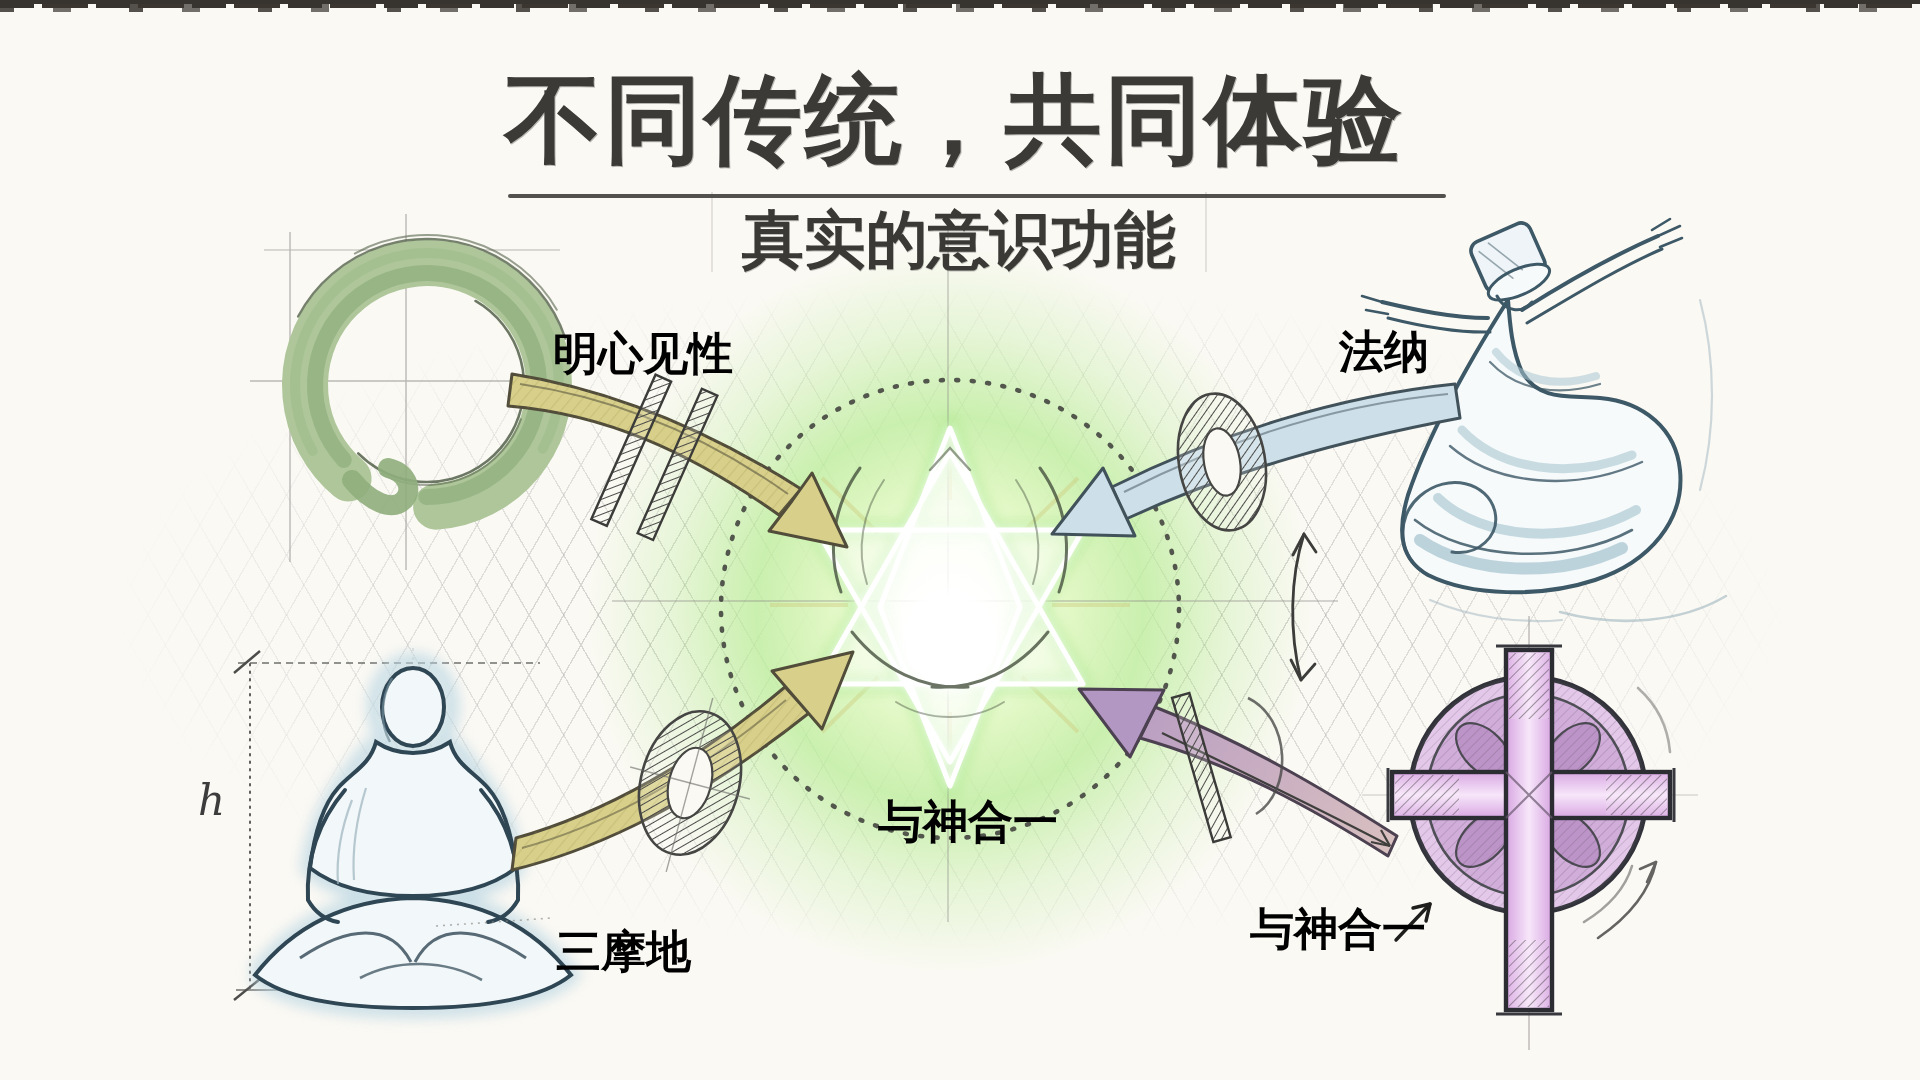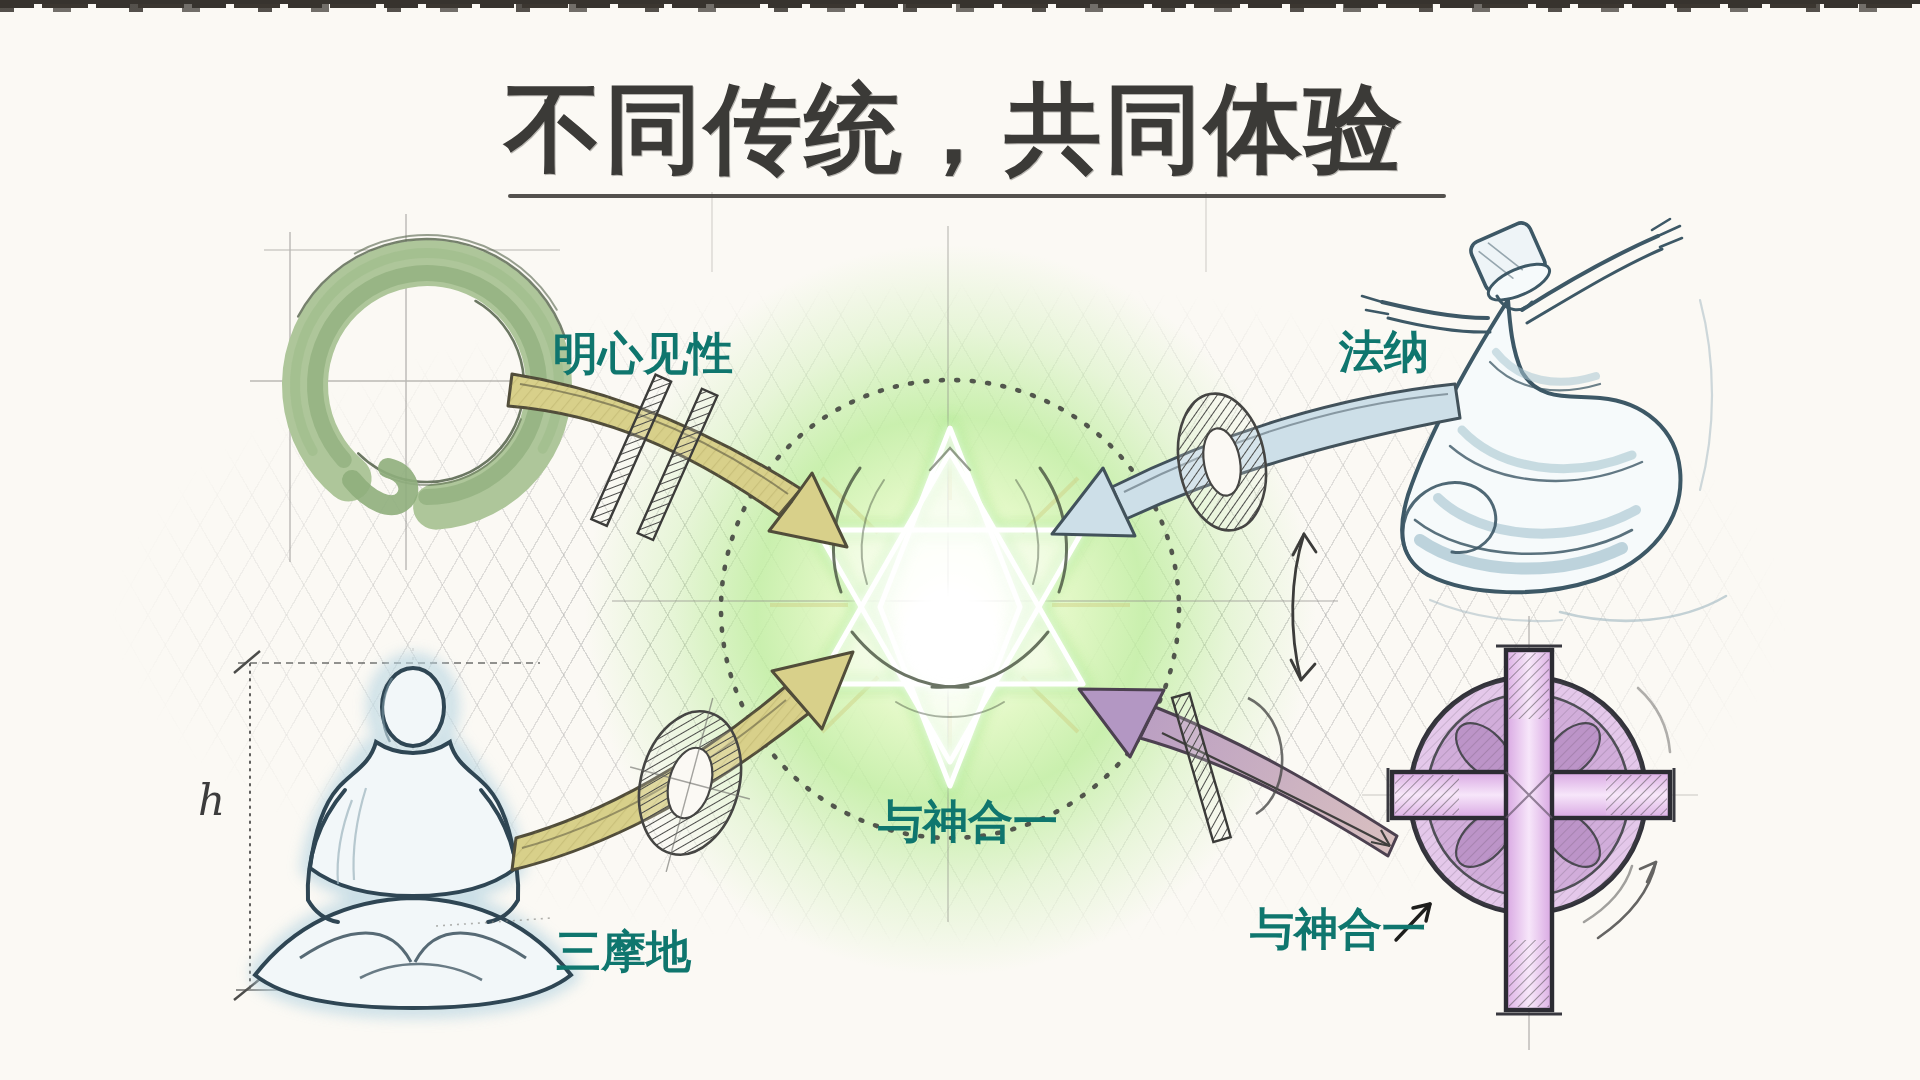--- a/index.html
+++ b/index.html
@@ -27,21 +27,21 @@
   }
   .glow{
     position:absolute;left:570px;top:230px;width:760px;height:760px;z-index:2;
     background:
       radial-gradient(circle at 50% 50%,
         #ffffff 0%, #f9ffe9 9%, #e2f8c6 22%,
         rgba(193,238,162,.85) 36%, rgba(193,238,162,.35) 52%, rgba(193,238,162,0) 68%);
   }
   svg.art{position:absolute;left:0;top:0;z-index:3;}
   .label{
-    position:absolute;font-weight:700;color:#0f766e;z-index:5;white-space:nowrap;
+    position:absolute;font-weight:700;color:#000000;z-index:5;white-space:nowrap;
     font-family:"Liberation Sans","DejaVu Sans",sans-serif;
   }
   .title{font-size:97px;letter-spacing:3px;color:#3b3a37;text-shadow:1px 1px 0 rgba(60,58,52,.35);}
   .subtitle{font-size:62px;color:#3a3936;text-shadow:0.5px 0.5px 0 rgba(60,58,52,.3);}
   .rule{
     position:absolute;left:508px;top:194px;width:938px;height:4px;background:#44423e;
     border-radius:2px;opacity:.92;z-index:5;
   }
   .node-label{font-size:45px;}
   .dim{font-style:italic;font-weight:400;font-size:42px;color:#3c3c3c;
@@ -300,22 +300,23 @@
       <ellipse cx="1222" cy="462" rx="18" ry="34" fill="#fbf9f4" stroke="#454543" stroke-width="2.2"></ellipse>
     </g>
     <g>
       <g transform="rotate(-16 1210 765)">
         <rect x="1192" y="690" width="18" height="150" fill="url(#hatchD)" stroke="#3b3b39" stroke-width="2.4"></rect>
       </g>
       <path d="M 1248 698 C 1290 718 1294 790 1256 814" fill="none" stroke="#4a4a48" stroke-width="2.6" opacity=".8"></path>
     </g>
   </svg>
 
-  <div class="label title" style="left:50%;top:65px;transform:translateX(-50.6%);">不同传统，共同体验</div>
+  <div class="label title" style="left:50%;top:56px;transform:translateX(-50.6%);">不同传统，共同体验</div>
   <div class="rule"></div>
+  <div class="label subtitle" style="left:50%;top:198px;transform:translateX(-50.3%);">真实的意识功能</div>
 
   <div class="label node-label" style="left:553px;top:324px;">明心见性</div>
   <div class="label node-label" style="left:1294px;top:322px;margin-left:45px;">法纳</div>
   <div class="label node-label" style="left:556px;top:922px;">三摩地</div>
   <div class="label node-label" style="left:878px;top:792px;">与神合一</div>
   <div class="label node-label" style="left:1250px;top:900px;font-size:44px;">与神合一</div>
   <div class="label dim" style="left:198px;top:776px;">h</div>
 
 </div>
 

